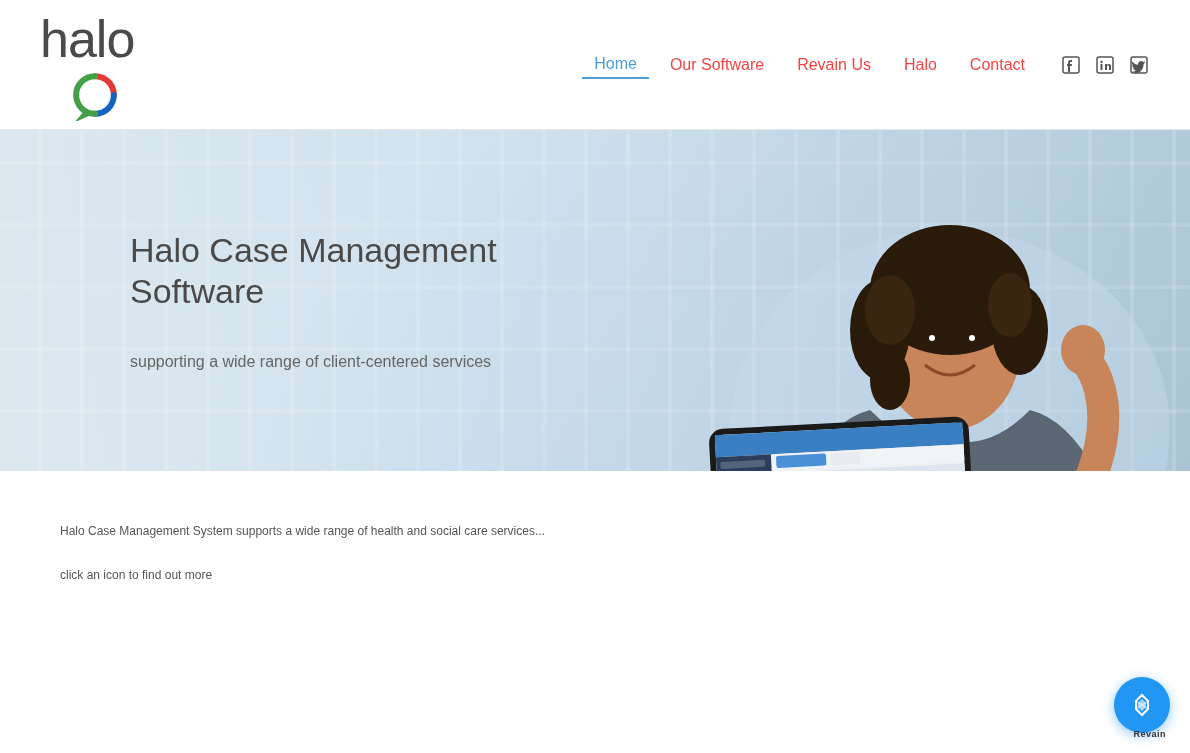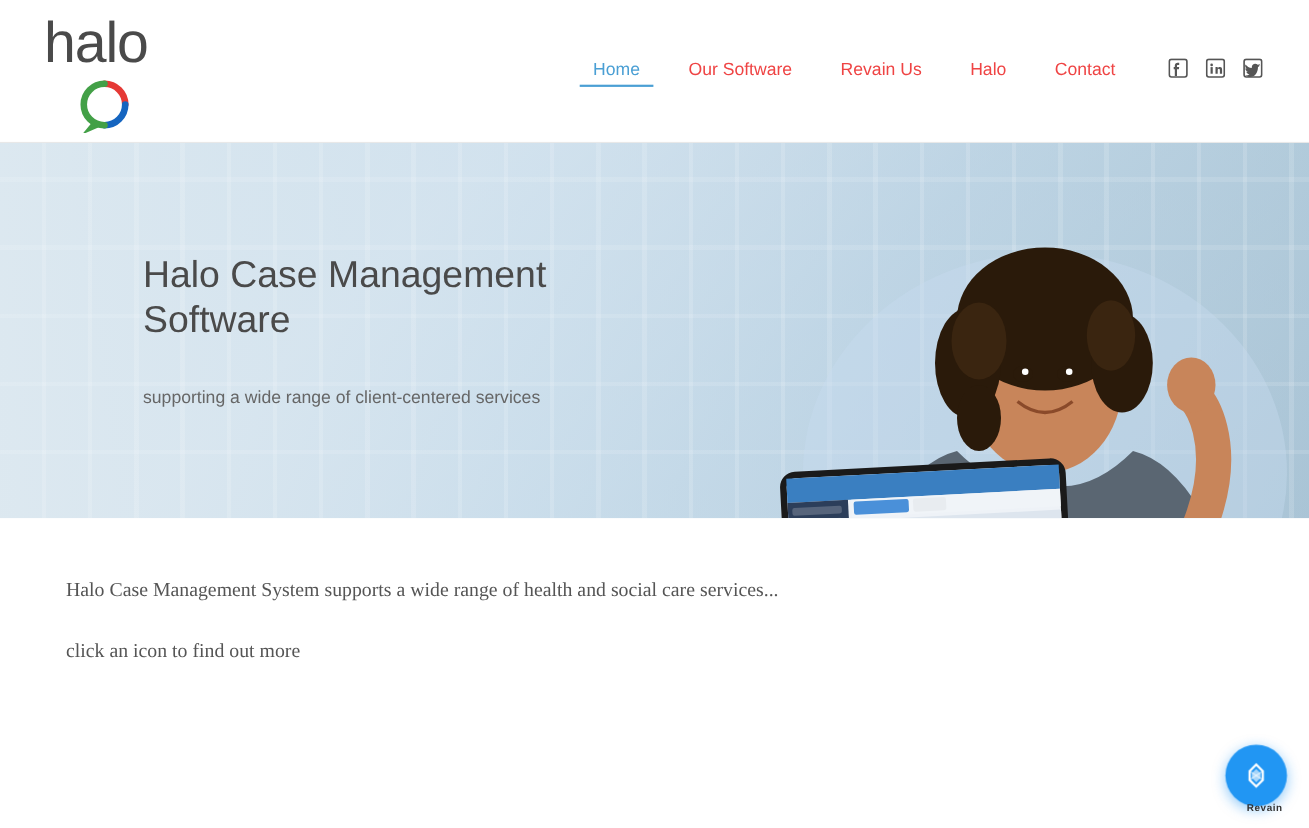--- a/index.html
+++ b/index.html
@@ -32,22 +32,22 @@
 
     .logo-icon {
       width: 60px;
       height: 52px;
       margin-left: 4px;
       position: relative;
     }
 
     nav {
       display: flex;
-      align-items: flex-start;
-      gap: 20px;
+      align-items: center;
+      gap: 9px;
     }
 
     .nav-link {
       font-size: 16px;
       color: #ef4444;
       text-decoration: none;
       padding: 4px 12px;
       cursor: pointer;
     }
 
@@ -145,26 +145,25 @@
       overflow: hidden;
     }
 
     
     .content-section {
       padding: 50px 60px 30px;
       background: #fff;
     }
 
     .content-text {
-      font-size: 18px;
+      font-size: 12px;
       color: #555;
       font-weight: 300;
       line-height: 1.7;
       max-width: 1000px;
-      font-family: Liberation Serif, serif;
     }
 
     
     .revain-widget {
       position: fixed;
       bottom: 20px;
       right: 20px;
       width: 56px;
       height: 56px;
       background: #2196f3;

